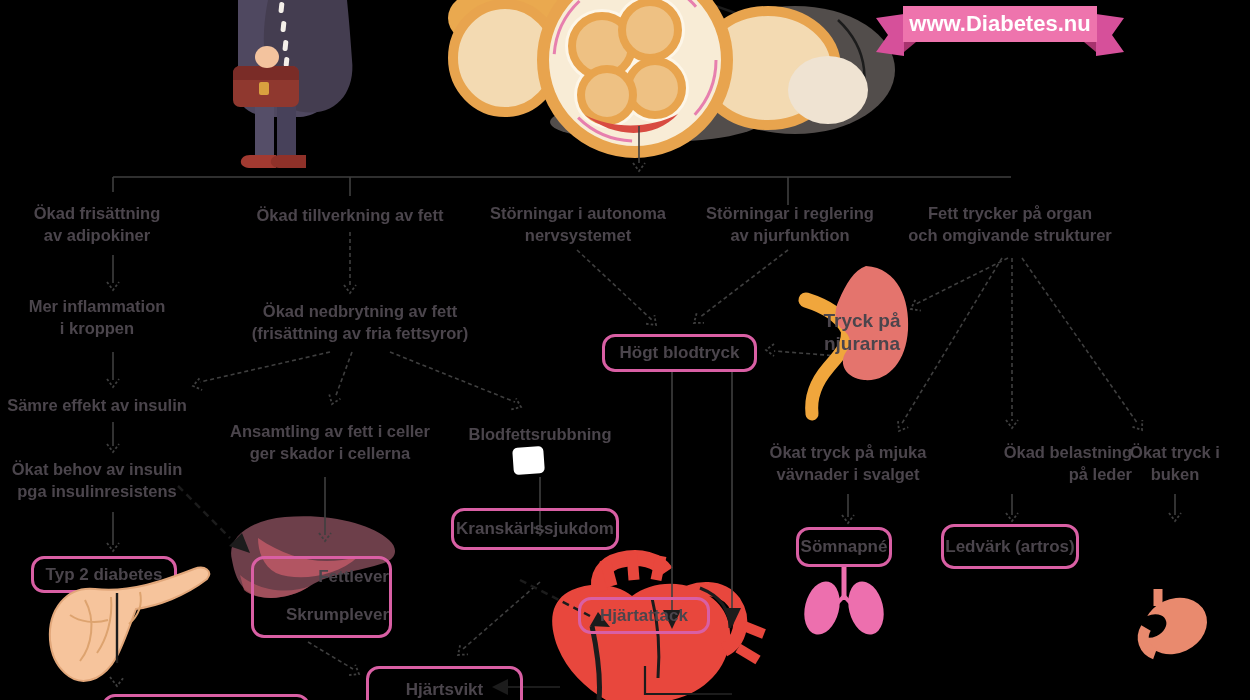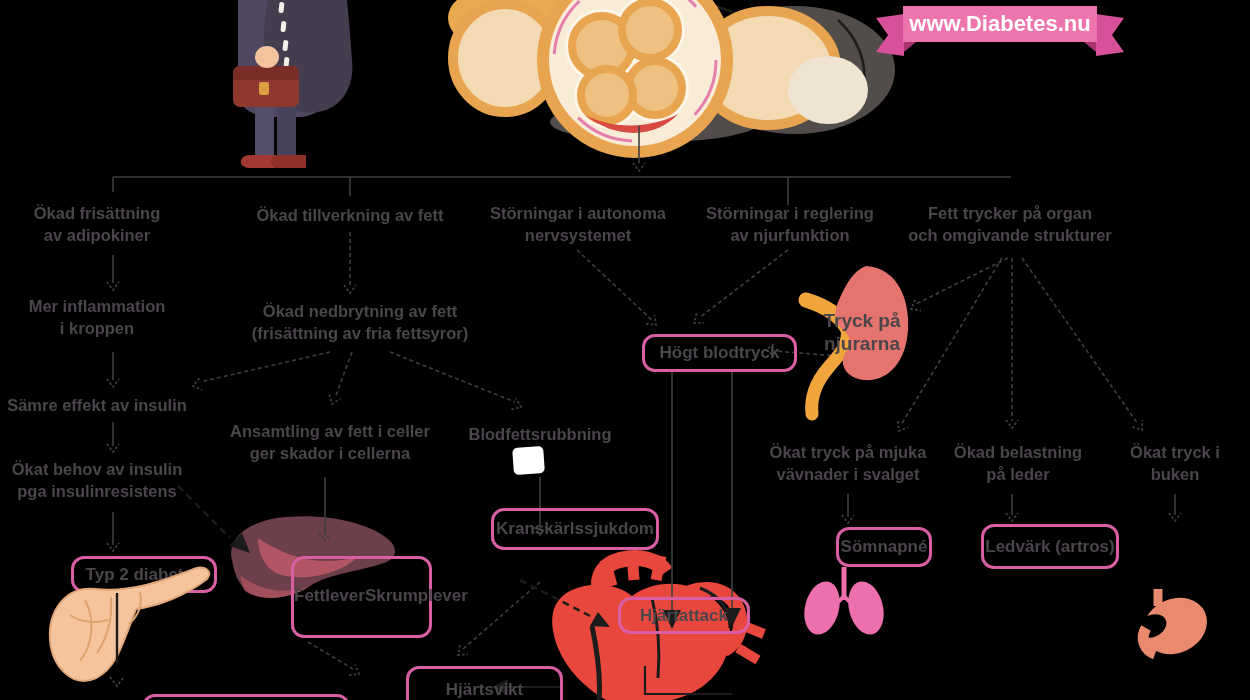--- a/index.html
+++ b/index.html
@@ -5,22 +5,22 @@
   html,body{margin:0;padding:0;background:#000;}
   #stage{position:relative;width:1250px;height:700px;background:#000;overflow:hidden;
          font-family:"Liberation Sans","DejaVu Sans",sans-serif;padding-left:36px;}
   svg{position:absolute;left:0;top:0;}
   #base-art{z-index:1;}
   #top-art{z-index:3;}
   .lbl{position:absolute;z-index:2;color:var(--text);font-size:16.5px;font-weight:700;
        line-height:22px;text-align:center;white-space:pre-line;}
   .bx{position:absolute;z-index:2;border:3px solid var(--accent);border-radius:13px;
       color:var(--text);font-size:17px;font-weight:700;display:flex;align-items:center;
-      justify-content:center;text-align:center;white-space:pre-line;box-sizing:border-box;margin-left:40px;}
-  .bx.tall{justify-content:space-between;padding:8px 0 10px 0;}
+      justify-content:center;text-align:center;white-space:pre-line;box-sizing:border-box;}
+  .bx.tall{flex-direction:column;justify-content:space-between;padding:8px 0 10px 0;align-items:flex-end;}
   .banner{position:absolute;z-index:2;background:var(--banner_bg);color:var(--banner_text);
       font-size:22px;font-weight:700;display:flex;align-items:center;justify-content:center;}
   .kid{font-size:19px;line-height:23px;}
   
   .ln{stroke:var(--line);stroke-width:1.6;fill:none;}
   .lnd{stroke:var(--line);stroke-width:1.6;fill:none;stroke-dasharray:4 3;}
   .chv{stroke:var(--line);stroke-width:1.8;fill:none;stroke-dasharray:2.5 2.2;}
   .blk{stroke:var(--black);fill:none;}
   .blkd{stroke:var(--black);fill:none;stroke-dasharray:7 5;}
   .tri{fill:var(--black);stroke:none;}
@@ -223,21 +223,21 @@
   <div class="lbl" style="left:2px;top:394px;width:190px;">Sämre effekt av insulin</div>
   <div class="lbl" style="left:2px;top:458px;width:190px;text-align:center;">Ökat behov av insulin
 pga insulinresistens</div>
   <div class="lbl" style="left:215px;top:420px;width:230px;">Ansamtling av fett i celler
 ger skador i cellerna</div>
   <div class="lbl" style="left:445px;top:423px;width:190px;">Blodfettsrubbning</div>
   <div class="lbl kid" style="left:802px;top:309px;width:120px;">Tryck på
 njurarna</div>
   <div class="lbl" style="left:758px;top:441px;width:180px;">Ökat tryck på mjuka
 vävnader i svalget</div>
-  <div class="lbl" style="left:928px;top:441px;width:180px;">Ökad belastning
+  <div class="lbl" style="left:952px;top:441px;width:180px;text-align:right;">Ökad belastning
 på leder</div>
   <div class="lbl" style="left:1085px;top:441px;width:180px;">Ökat tryck i
 buken</div>
 
   <div class="bx" style="left:602px;top:334px;width:155px;height:38px;">Högt blodtryck</div>
   <div class="bx" style="left:31px;top:556px;width:146px;height:37px;">Typ 2 diabetes</div>
   <div class="bx tall" style="left:251px;top:556px;width:141px;height:82px;">
     <span>Fettlever</span>
     <span>Skrumplever</span>
   </div>

